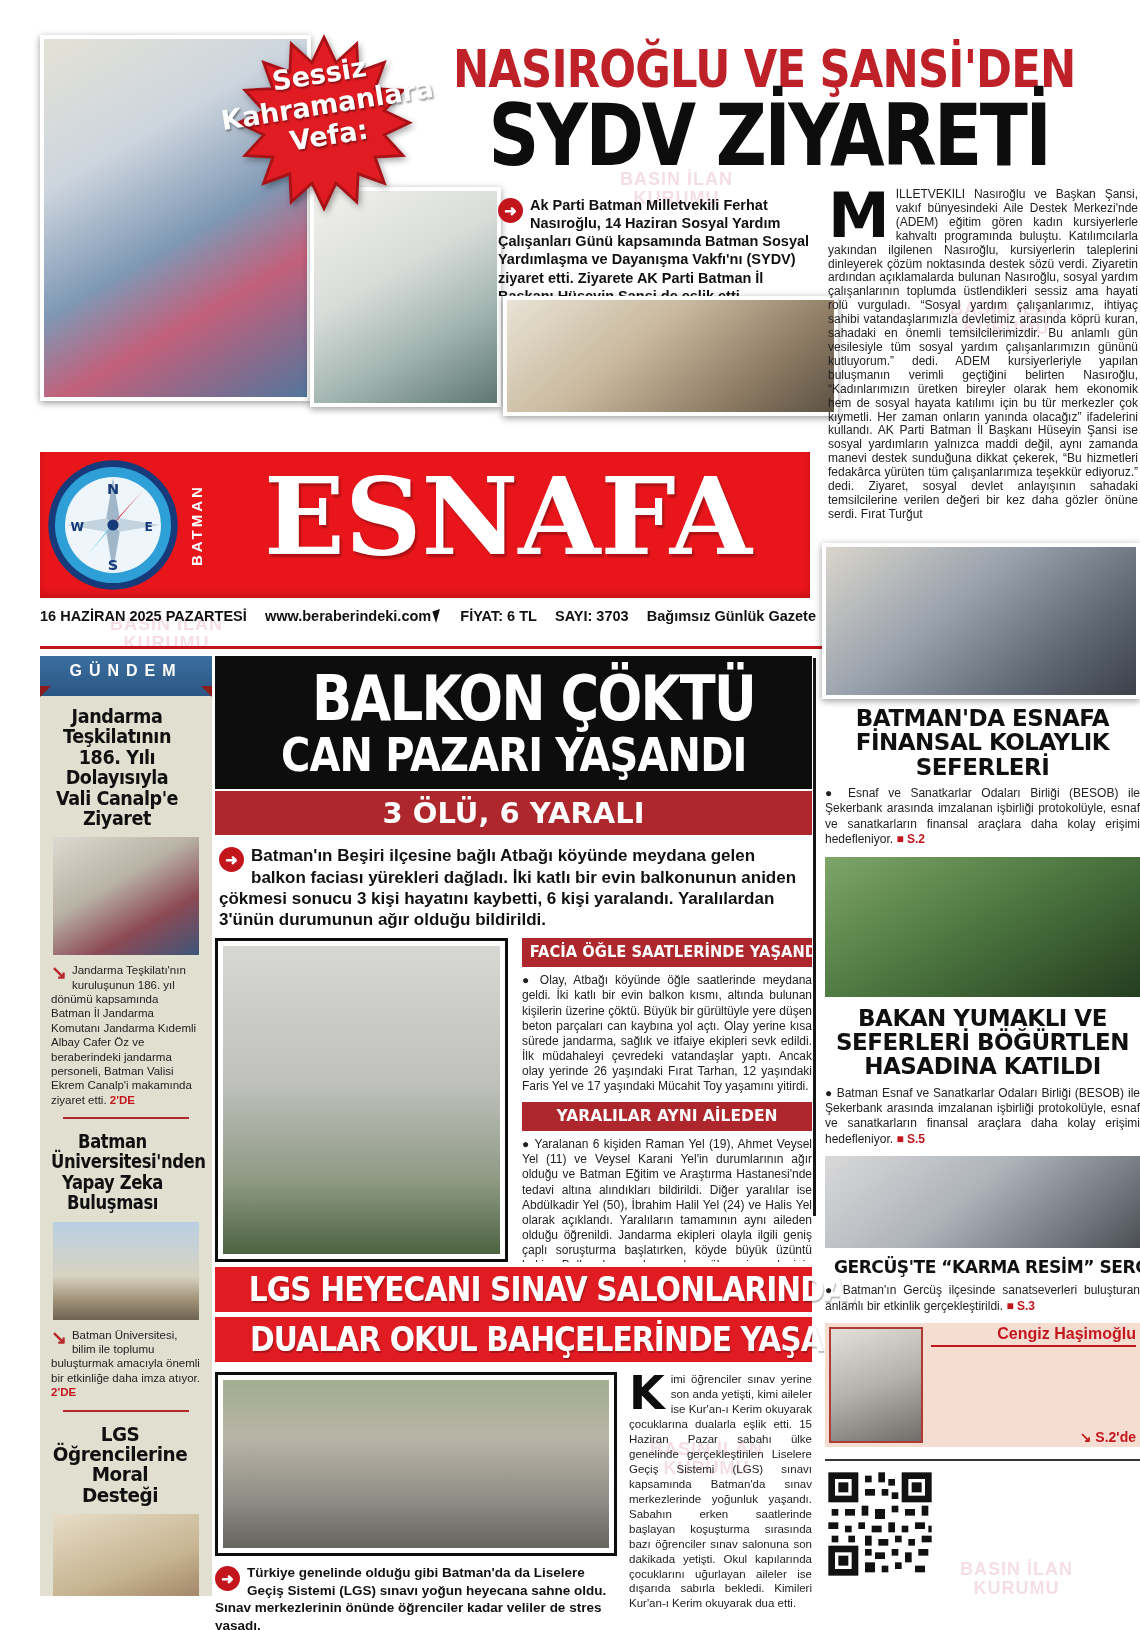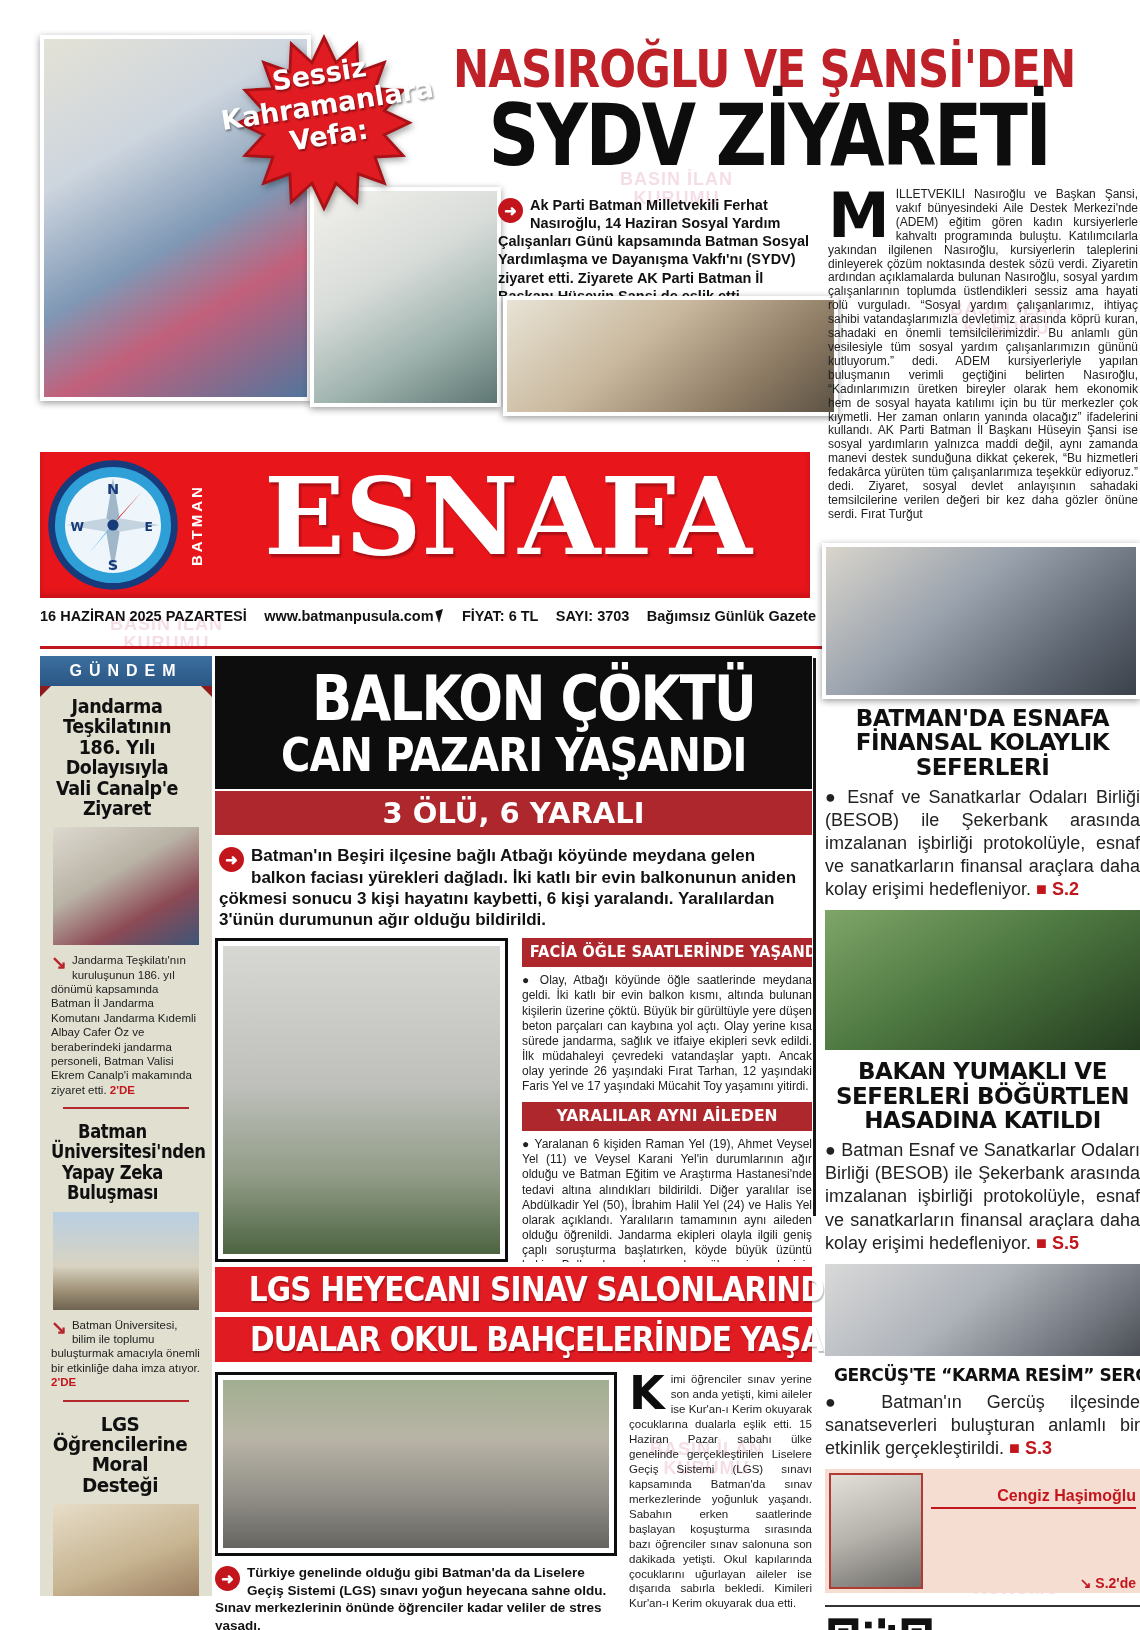--- a/index.html
+++ b/index.html
@@ -55,21 +55,21 @@
     font-family:"DejaVu Serif",serif;font-weight:bold;font-size:106px;letter-spacing:0px;
     text-shadow:2px 3px 2px rgba(0,0,0,.25);}
   
   #dateline{left:40px;top:600px;width:776px;height:32px;display:flex;align-items:center;
     justify-content:space-between;font-size:14.5px;font-weight:bold;color:#111;}
   .cursor{width:0;height:0;border-top:12px solid #111;border-right:8px solid transparent;
     display:inline-block;transform:rotate(-18deg);margin-left:3px;}
   #toprule{left:40px;top:646px;width:1100px;height:3px;background:#c3161c;}
   
   #sidebar{left:40px;top:656px;width:172px;height:940px;background:#e0dfd0;overflow:hidden;}
-  #gundem-bar{height:30px;background:linear-gradient(180deg,#3c6f9e,#2a5685);color:#fff;text-align:center;
+  #gundem-bar{height:40px;background:linear-gradient(180deg,#3c6f9e,#2a5685);color:#fff;text-align:center;
     font-weight:800;font-size:16px;letter-spacing:7px;line-height:30px;position:relative;}
   .flag{position:absolute;top:30px;width:0;height:0;}
   .flag.l{left:0;border-top:11px solid #8c1b1b;border-right:11px solid transparent;}
   .flag.r{right:0;border-top:11px solid #8c1b1b;border-left:11px solid transparent;}
   .sb-item{padding:10px 11px 2px 11px;}
   .sb-title{font-size:20px;font-weight:800;line-height:1.02;text-align:center;color:#101010;
     letter-spacing:-.5px;font-family:"DejaVu Sans",sans-serif;}
   .sb-photo{margin:9px auto 8px auto;}
   .sb-text{font-size:11.5px;line-height:1.25;color:#222;}
   .sb-arrow{color:#b8252a;font-size:19px;font-weight:800;float:left;margin:0 5px 0 0;line-height:1;}
@@ -97,27 +97,27 @@
   #lgs-photo-col{width:402px;flex:none;}
   #lgs-photo{width:396px;height:178px;border:3px solid #0d0d0d;box-shadow:inset 0 0 0 5px #fff;}
   #lgs-caption{margin-top:8px;font-size:13.5px;font-weight:700;line-height:1.3;color:#111;}
   #lgs-text{flex:1;font-size:11.5px;line-height:1.3;text-align:justify;height:245px;overflow:hidden;color:#222;}
   
   #right-sep{left:813px;top:658px;width:3px;height:558px;background:#161616;}
   #right-col{left:825px;top:700px;width:315px;}
   .rc-title{font-size:23px;font-weight:800;line-height:1.06;text-align:center;color:#101010;
     letter-spacing:-.5px;font-family:"DejaVu Sans",sans-serif;margin:6px 0 7px 0;}
   .rc-title.small{font-size:18px;}
-  .rc-text{font-size:18px;line-height:1.28;text-align:justify;color:#222;}
+  .rc-text{font-size:12px;line-height:1.28;text-align:justify;color:#222;}
   .rc-ref{color:#c3161c;font-weight:800;}
   .rc-photo{width:315px;margin:9px 0;}
   
   .colm{display:flex;background:#f6ddd2;margin-top:9px;min-height:96px;}
   .colm-photo{width:90px;height:112px;border:2px solid #b03a34;margin:4px 8px 4px 4px;flex:none;}
-  .colm-body{flex:1;display:flex;flex-direction:column;padding:18px 4px 2px 0;}
+  .colm-body{flex:1;display:flex;flex-direction:column;padding:2px 4px 2px 0;}
   .colm-name{color:#c3161c;font-weight:800;font-size:16px;text-align:right;border-bottom:2px solid #c3161c;
     padding-bottom:2px;}
   .colm-title{color:#3c3c3c;font-weight:800;font-size:17px;text-align:center;line-height:1.1;margin:8px 0 4px 0;
     font-family:"DejaVu Sans",sans-serif;}
   .colm-ref{color:#c3161c;font-weight:800;font-size:14px;text-align:right;margin-top:auto;}
   #rc-divider{border-top:2px solid #333;margin:12px 0 8px 0;}
   #qr-row{display:flex;align-items:center;gap:10px;}
   #qr-code{width:110px;height:110px;flex:none;}
 </style>
 </head>
@@ -211,21 +211,21 @@
       <text x="60" y="100" font-size="13" font-weight="bold" fill="#173a7a" text-anchor="middle" font-family="DejaVu Sans, sans-serif">S</text>
       <text x="28" y="65" font-size="11" font-weight="bold" fill="#173a7a" text-anchor="middle" font-family="DejaVu Sans, sans-serif">W</text>
     </svg>
     <div id="vertical-name">BATMAN</div>
     <div id="paper-title">ESNAFA</div>
   </div>
 
   <div class="abs" id="dateline">
     <span>16 HAZİRAN 2025 PAZARTESİ</span>
     <span style="display:flex;align-items:center;">
-      <span>www.batmanpusula.com</span>
+      <span>www.beraberindeki.com</span>
       <span class="cursor"></span>
     </span>
     <span>FİYAT: 6 TL</span>
     <span>SAYI: 3703</span>
     <span>Bağımsız Günlük Gazete</span>
   </div>
   <div class="abs" id="toprule"></div>
 
   <div class="abs" id="sidebar">
     <div id="gundem-bar">

